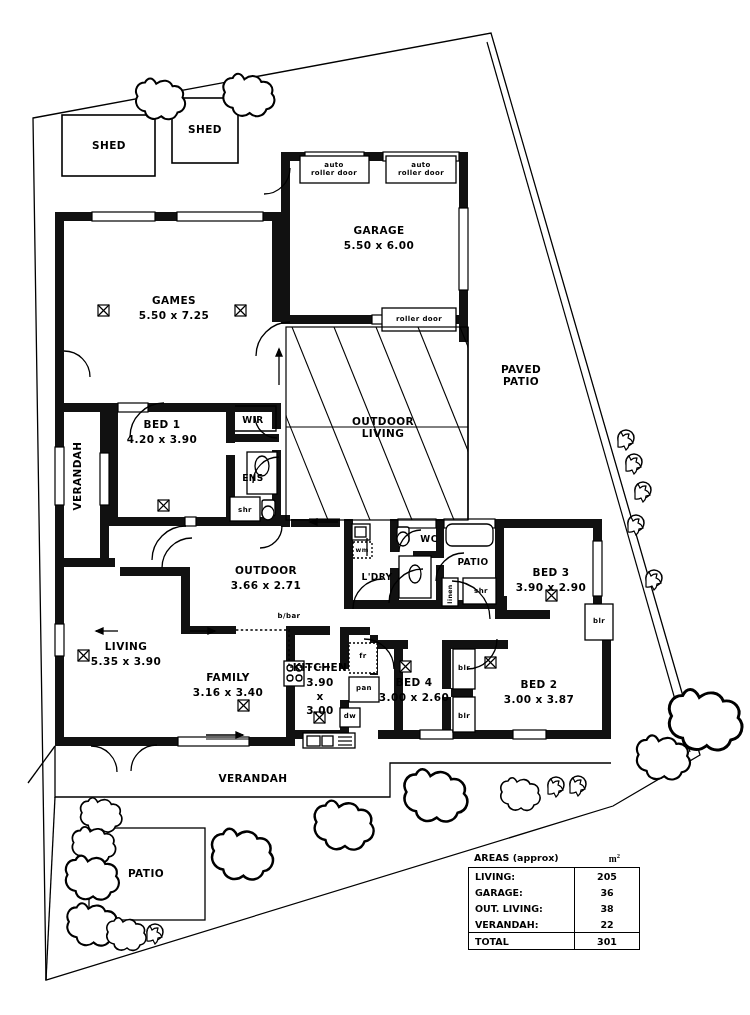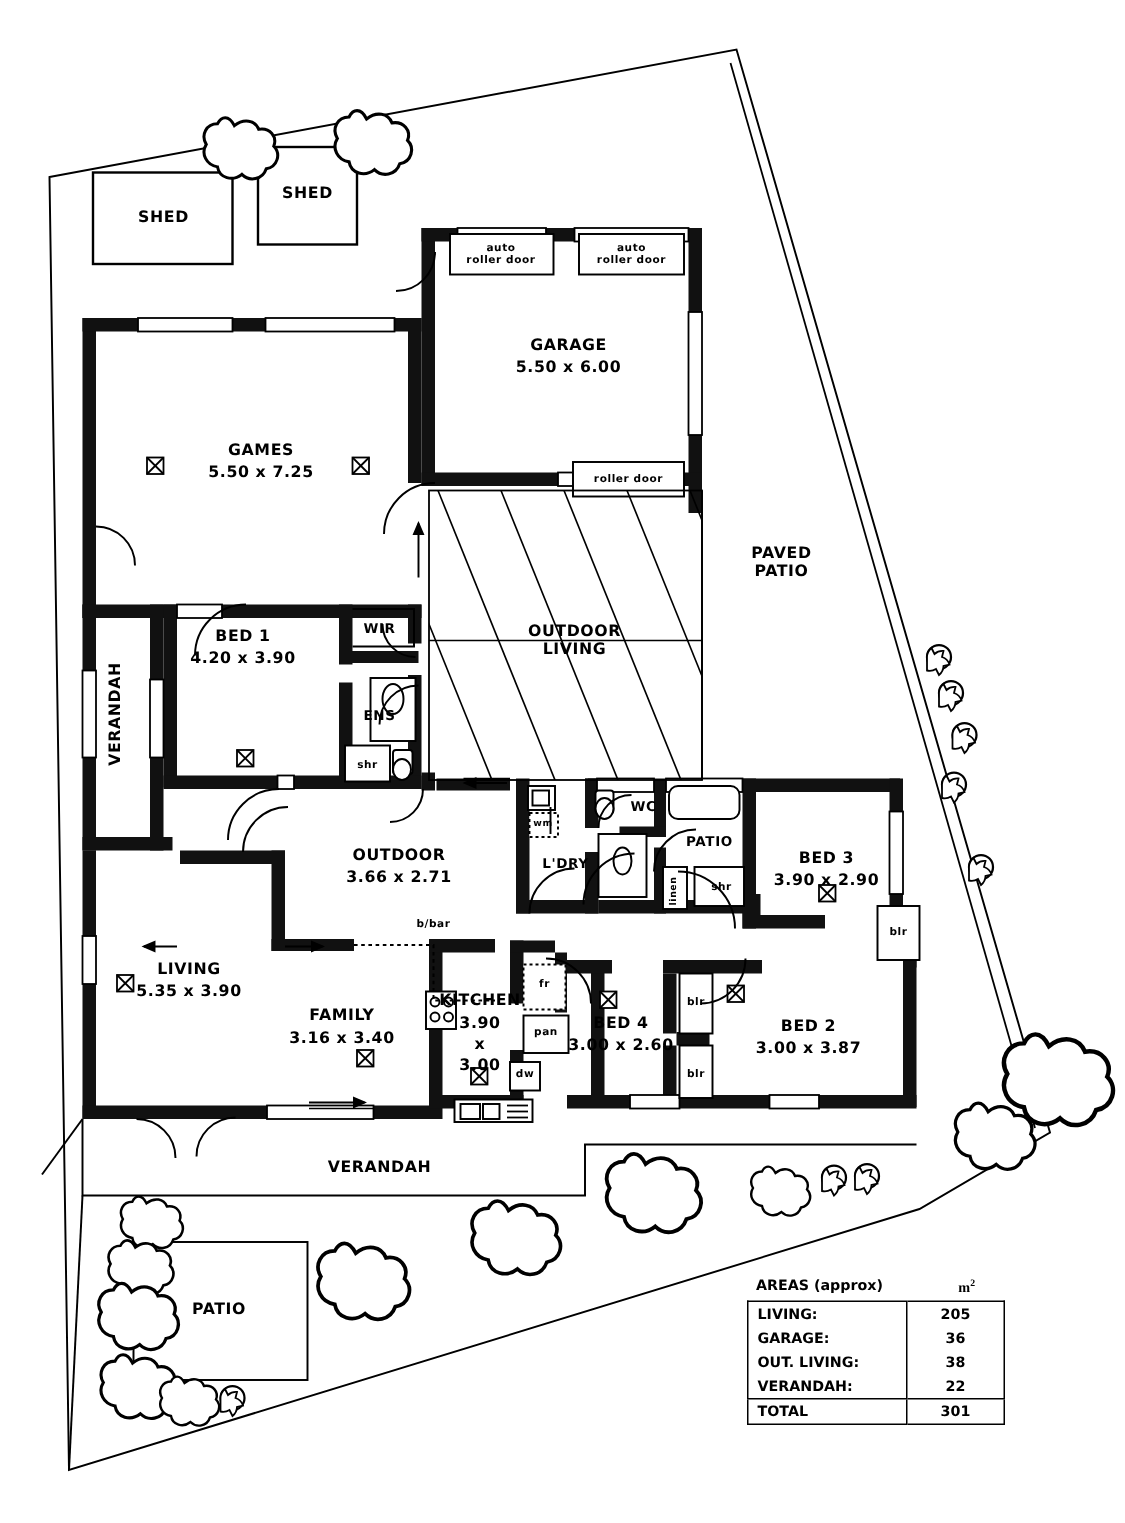--- a/index.html
+++ b/index.html
@@ -8,21 +8,21 @@
   svg{position:absolute;left:0;top:0;}
   .lbl{position:absolute;text-align:center;color:#000;font-family:"DejaVu Sans",sans-serif;
        font-weight:700;letter-spacing:.4px;line-height:1.12;white-space:pre;
        transform:translate(-50%,-50%);pointer-events:none;}
   .rm{font-size:10.5px;}
   .rm-sm{font-size:9px;}
   .tiny{font-size:7px;font-weight:700;}
   .tiny2{font-size:6.2px;font-weight:700;}
   .vert{transform:translate(-50%,-50%) rotate(-90deg);}
   
-  #areas{position:absolute;left:498px;top:852px;width:172px;font-size:9.5px;font-weight:700;
+  #areas{position:absolute;left:468px;top:852px;width:172px;font-size:9.5px;font-weight:700;
          font-family:"DejaVu Sans",sans-serif;color:#000;}
   #areas .hdr{display:flex;justify-content:space-between;padding:0 6px 3px 6px;}
   #areas .hdr .u{padding-right:14px;font-family:Liberation Serif, serif;}
   #areas table{border-collapse:collapse;width:172px;border:1.6px solid #000;}
   #areas td{border:0;padding:2.5px 6px;font-size:9.5px;font-weight:700;}
   #areas td.v{border-left:1.6px solid #000;text-align:center;width:52px;}
   #areas tr.total td{border-top:1.6px solid #000;margin-left:24px;}
   sup{font-size:6.5px;vertical-align:super;}
 </style>
 </head>

